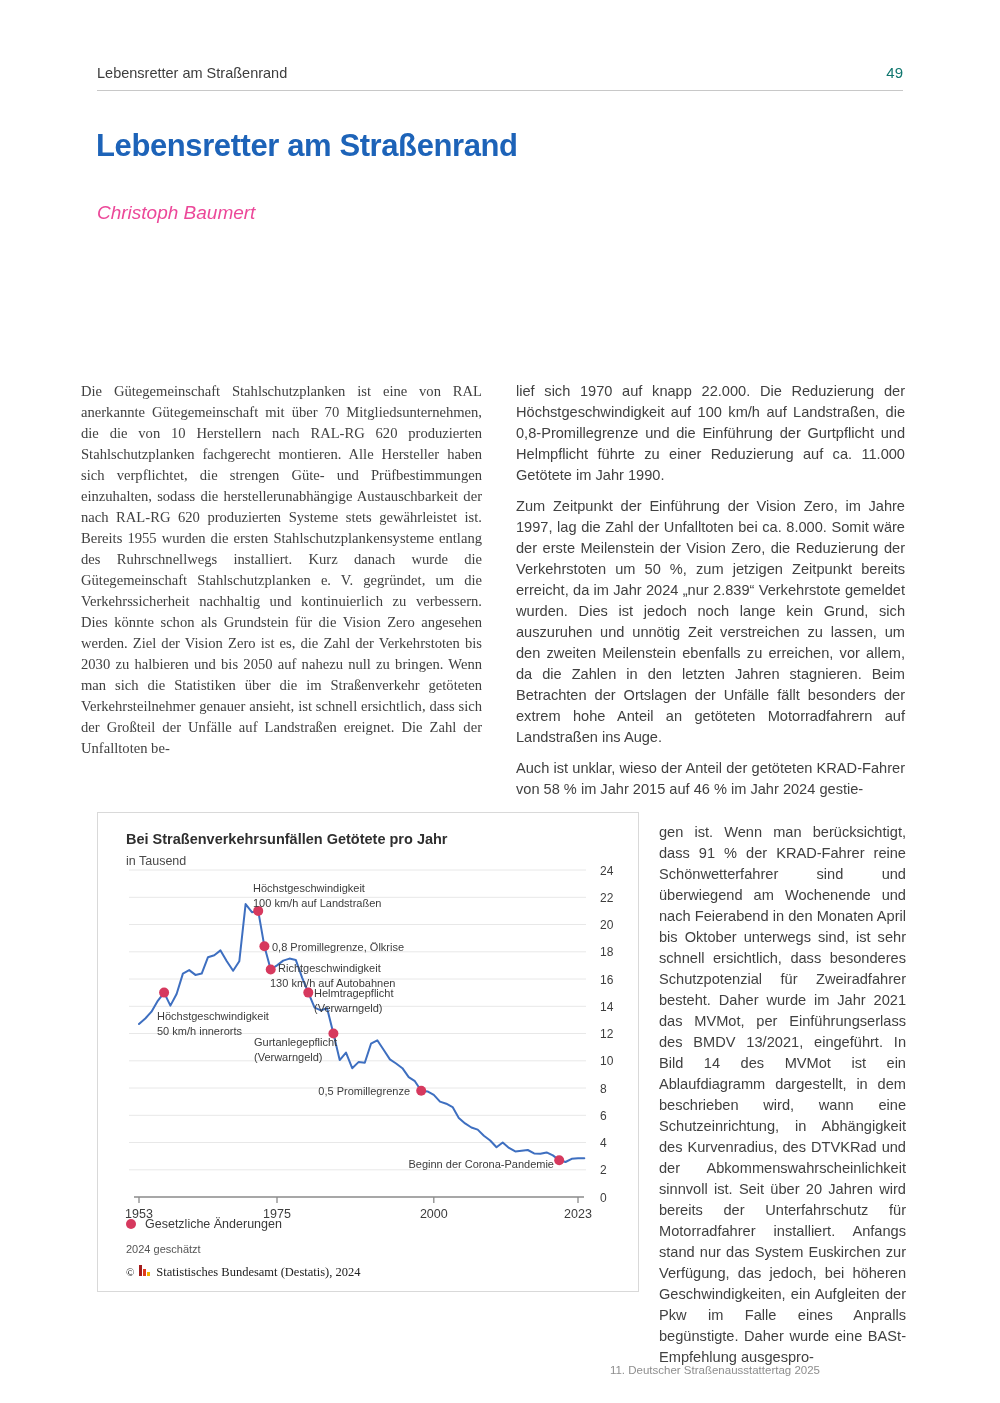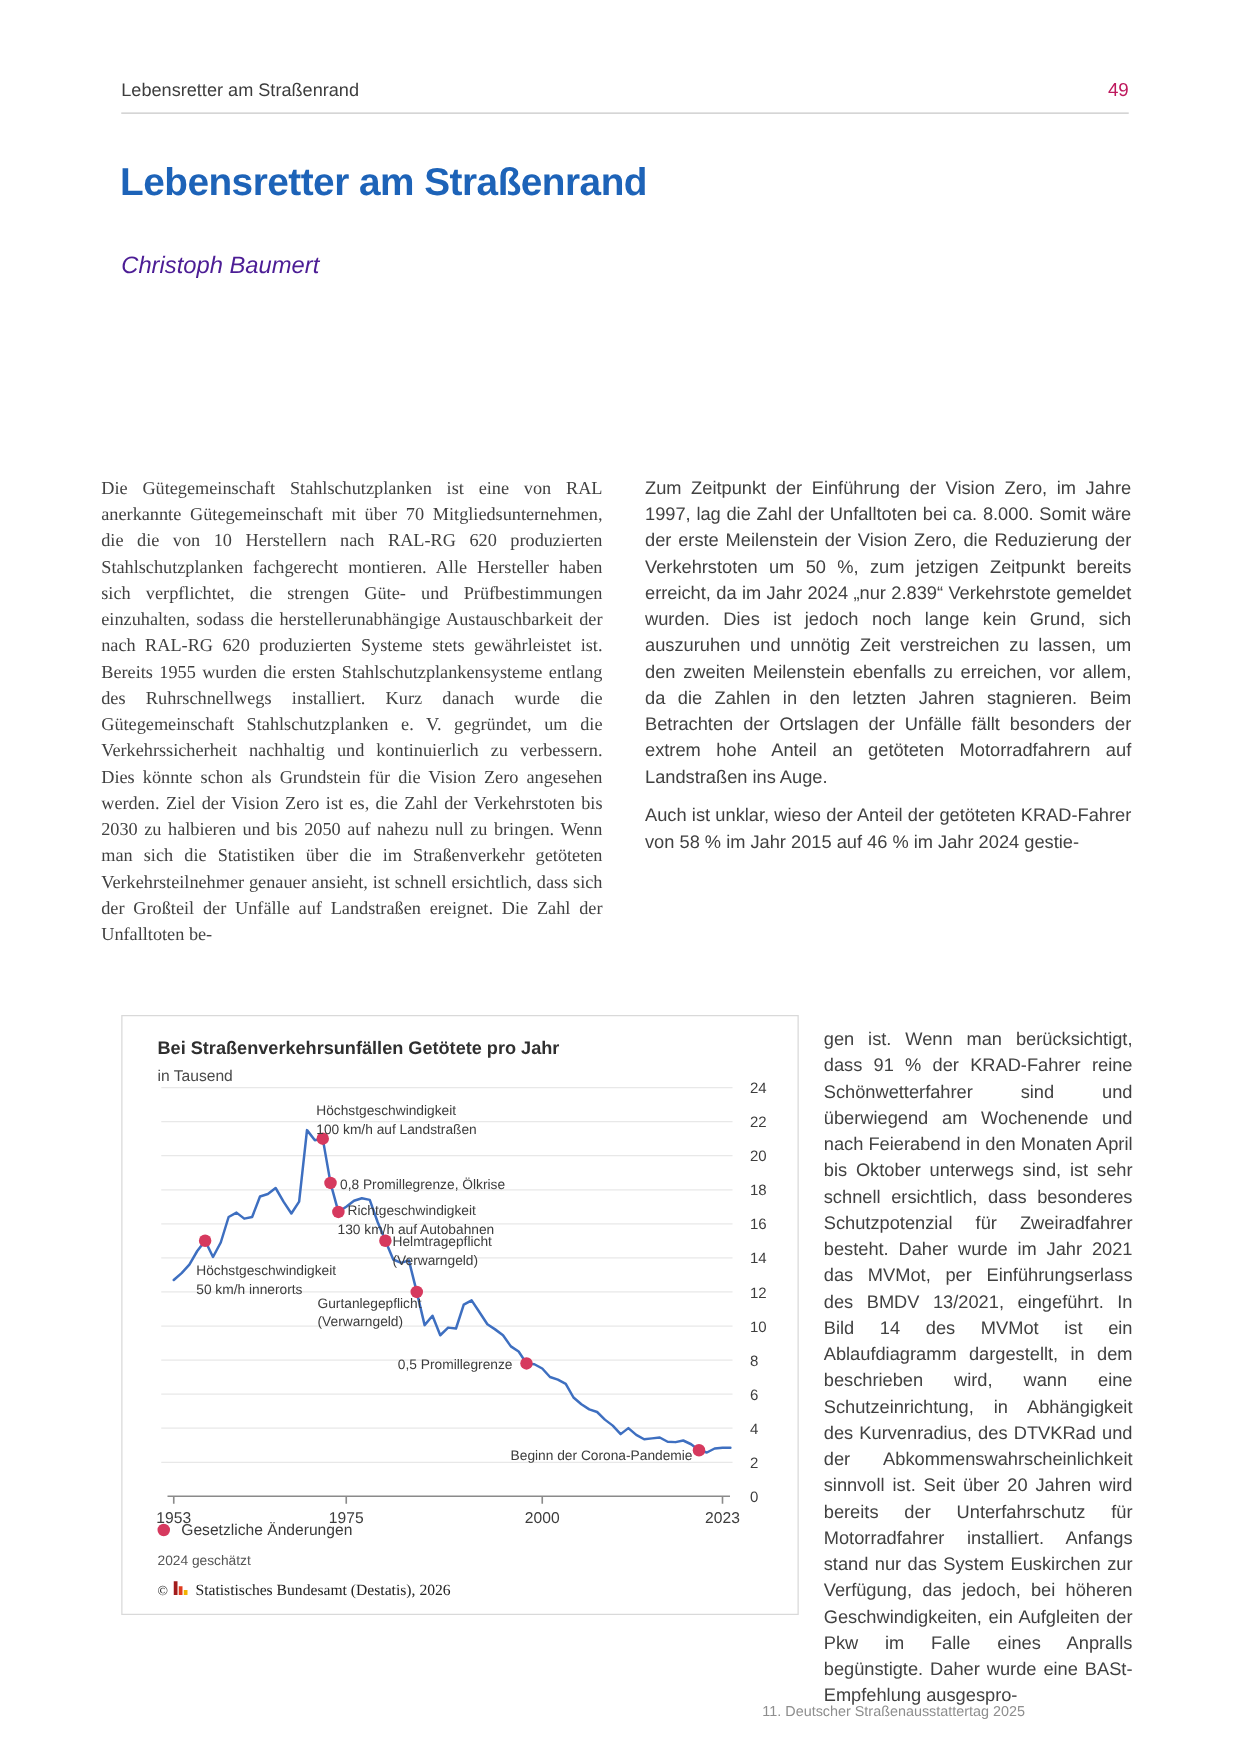--- a/index.html
+++ b/index.html
@@ -2,24 +2,24 @@
 <html lang="de"><head>
 <meta charset="utf-8">
 <style>
   html,body{margin:0;padding:0;background:#fff;}
   .page{position:relative;width:912px;height:1403px;background:#ffffff;overflow:hidden;
         font-family:"Liberation Sans",sans-serif;}
   .running-header{position:absolute;left:97px;top:48px;width:806px;height:33px;
         border-bottom:1px solid #c8c8c8;display:flex;justify-content:space-between;align-items:flex-end;
         padding-bottom:9px;box-sizing:content-box;}
   .running-header .rh-title{font-size:14.5px;color:#3d3d3d;}
-  .running-header .pagenum{font-size:15px;color:#be185d;}
+  .running-header .pagenum{font-size:15px;color:#0f766e;}
   .title{position:absolute;left:96px;top:128px;margin:0;font-size:31px;font-weight:bold;
         letter-spacing:-0.4px;color:#1d63b8;}
-  .author{position:absolute;left:97px;top:202px;font-size:19px;font-style:italic;color:#4c1d95;}
+  .author{position:absolute;left:97px;top:202px;font-size:19px;font-style:italic;color:#ec4899;}
   .col{position:absolute;text-align:justify;font-size:14.6px;line-height:21px;color:#414141;}
   .col p{margin:0;}
   .col p + p{margin-top:10px;}
   .col-left{left:81px;top:381px;width:401px;font-family:Liberation Serif, serif;}
   .col-right-top{left:516px;top:381px;width:389px;}
   .col-right-narrow{left:659px;top:786px;width:247px;margin-top:36px;}
   .footer{position:absolute;right:92px;top:1340px;font-size:11.5px;color:#8e8e8e;margin-top:24px;}
   .chart-box{position:absolute;left:97px;top:812px;width:540px;height:478px;margin:0;
         border:1px solid #d9d9d9;background:#fff;}
   .c-title{position:absolute;left:28px;top:18px;font-size:14.5px;font-weight:bold;color:#2f2f2f;}
@@ -49,20 +49,21 @@
   </header>
 
   <h1 class="title">Lebensretter am Straßenrand</h1>
   <div class="author">Christoph Baumert</div>
 
   <div class="col col-left">
     <p>Die Gütegemeinschaft Stahlschutzplanken ist eine von RAL anerkannte Gütegemeinschaft mit über 70 Mitgliedsunternehmen, die die von 10 Herstellern nach RAL-RG 620 produzierten Stahlschutzplanken fachgerecht montieren. Alle Hersteller haben sich verpflichtet, die strengen Güte- und Prüfbestimmungen einzuhalten, sodass die herstellerunabhängige Austauschbarkeit der nach RAL-RG 620 produzierten Systeme stets gewährleistet ist. Bereits 1955 wurden die ersten Stahlschutzplankensysteme entlang des Ruhrschnellwegs installiert. Kurz danach wurde die Gütegemeinschaft Stahlschutzplanken e. V. gegründet, um die Verkehrssicherheit nachhaltig und kontinuierlich zu verbessern. Dies könnte schon als Grundstein für die Vision Zero angesehen werden. Ziel der Vision Zero ist es, die Zahl der Verkehrstoten bis 2030 zu halbieren und bis 2050 auf nahezu null zu bringen. Wenn man sich die Statistiken über die im Straßenverkehr getöteten Verkehrsteilnehmer genauer ansieht, ist schnell ersichtlich, dass sich der Großteil der Unfälle auf Landstraßen ereignet. Die Zahl der Unfalltoten be-</p>
   </div>
 
   <div class="col col-right-top">
+    <p>lief sich 1970 auf knapp 22.000. Die Reduzierung der Höchstgeschwindigkeit auf 100 km/h auf Landstraßen, die 0,8-Promillegrenze und die Einführung der Gurtpflicht und Helmpflicht führte zu einer Reduzierung auf ca. 11.000 Getötete im Jahr 1990.</p>
     <p>Zum Zeitpunkt der Einführung der Vision Zero, im Jahre 1997, lag die Zahl der Unfalltoten bei ca. 8.000. Somit wäre der erste Meilenstein der Vision Zero, die Reduzierung der Verkehrstoten um 50 %, zum jetzigen Zeitpunkt bereits erreicht, da im Jahr 2024 „nur 2.839“ Verkehrstote gemeldet wurden. Dies ist jedoch noch lange kein Grund, sich auszuruhen und unnötig Zeit verstreichen zu lassen, um den zweiten Meilenstein ebenfalls zu erreichen, vor allem, da die Zahlen in den letzten Jahren stagnieren. Beim Betrachten der Ortslagen der Unfälle fällt besonders der extrem hohe Anteil an getöteten Motorradfahrern auf Landstraßen ins Auge.</p>
     <p>Auch ist unklar, wieso der Anteil der getöteten KRAD-Fahrer von 58 % im Jahr 2015 auf 46 % im Jahr 2024 gestie-</p>
   </div>
 
   <figure class="chart-box">
     <svg id="plot" width="540" height="478" viewBox="0 0 540 478">
         <text x="502" y="388.5" font-size="12" fill="#3d3d3d">0</text>
         <line x1="31" y1="356.8" x2="488" y2="356.8" stroke="#e8e8e8" stroke-width="1"></line>
         <text x="502" y="361.3" font-size="12" fill="#3d3d3d">2</text>
         <line x1="31" y1="329.5" x2="488" y2="329.5" stroke="#e8e8e8" stroke-width="1"></line>
@@ -126,21 +127,21 @@
       <span>Gesetzliche Änderungen</span>
     </div>
     <div class="c-note">2024 geschätzt</div>
     <div class="c-source">
       <span class="csym">©</span>
       <span class="dlogo">
           <i class="b1"></i>
           <i class="b2"></i>
           <i class="b3"></i>
         </span>
-      <span>Statistisches Bundesamt (Destatis), 2026</span>
+      <span>Statistisches Bundesamt (Destatis), 2024</span>
     </div>
   </figure>
 
   <div class="col col-right-narrow">
     <p>gen ist. Wenn man berücksichtigt, dass 91 % der KRAD-Fahrer reine Schönwetterfahrer sind und überwiegend am Wochenende und nach Feierabend in den Monaten April bis Oktober unterwegs sind, ist sehr schnell ersichtlich, dass besonderes Schutzpotenzial für Zweiradfahrer besteht. Daher wurde im Jahr 2021 das MVMot, per Einführungserlass des BMDV 13/2021, eingeführt. In Bild 14 des MVMot ist ein Ablaufdiagramm dargestellt, in dem beschrieben wird, wann eine Schutzeinrichtung, in Abhängigkeit des Kurvenradius, des DTVKRad und der Abkommenswahrscheinlichkeit sinnvoll ist. Seit über 20 Jahren wird bereits der Unterfahrschutz für Motorradfahrer installiert. Anfangs stand nur das System Euskirchen zur Verfügung, das jedoch, bei höheren Geschwindigkeiten, ein Aufgleiten der Pkw im Falle eines Anpralls begünstigte. Daher wurde eine BASt-Empfehlung ausgespro-</p>
   </div>
 
   <div class="footer">11. Deutscher Straßenausstattertag 2025</div>
 
 </div>

